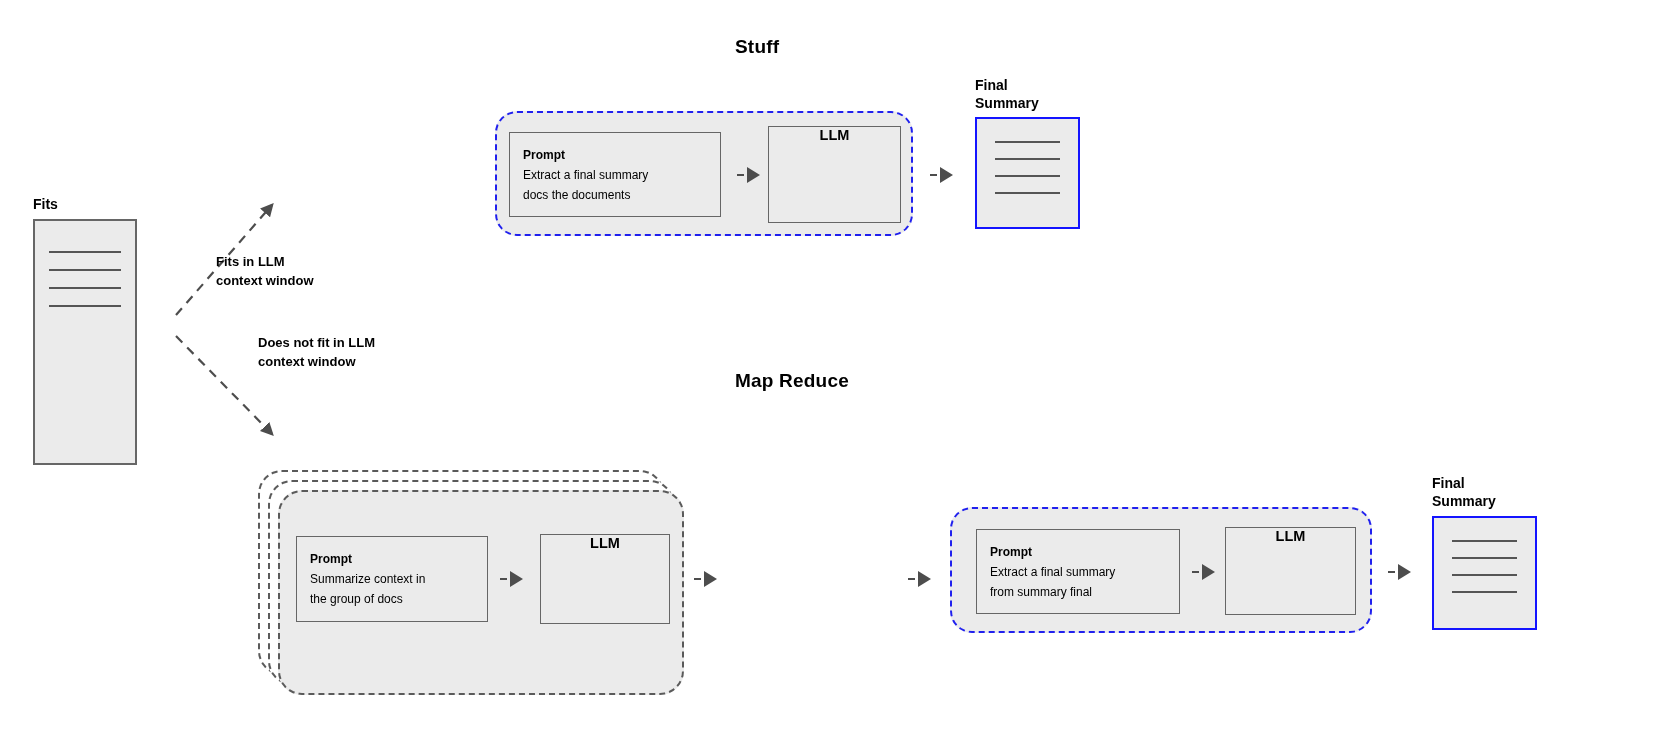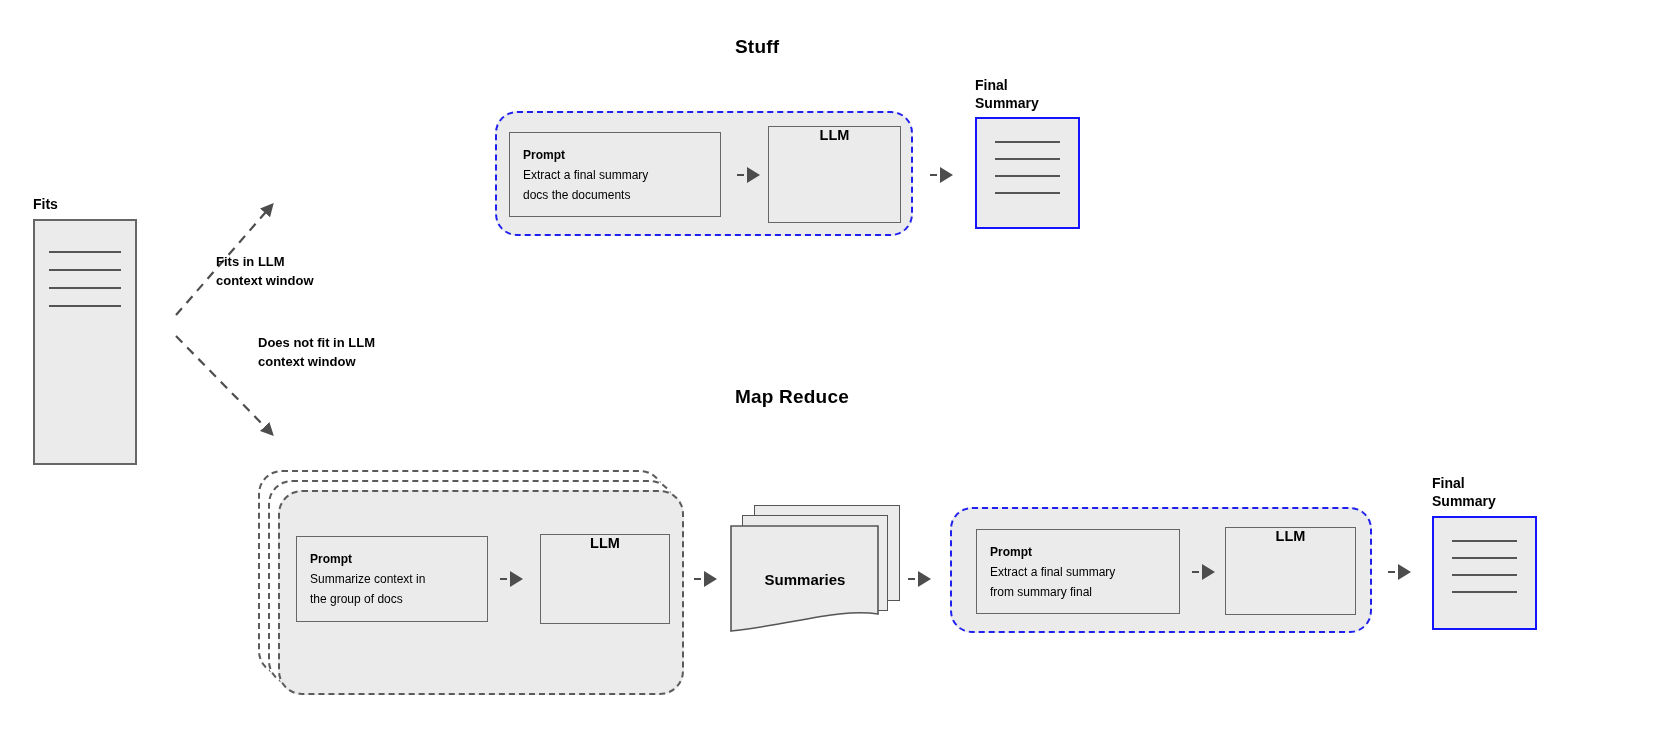--- a/index.html
+++ b/index.html
@@ -214,21 +214,21 @@
 
   <div class="abs doc-shape blue" style="left:975px; top:117px; width:105px; height:112px;">
     <div class="doc-lines" style="top:22px;">
       <div class="doc-line" style="width:65px; margin-bottom:15px;"></div>
       <div class="doc-line" style="width:65px; margin-bottom:15px;"></div>
       <div class="doc-line" style="width:65px; margin-bottom:15px;"></div>
       <div class="doc-line" style="width:65px;"></div>
     </div>
   </div>
 
-  <div class="abs section-title" style="left:735px; top:370px; width:200px;margin-top:16px;">Map Reduce</div>
+  <div class="abs section-title" style="left:735px; top:370px; width:200px;">Map Reduce</div>
 
   <div class="abs group-gray ghost" style="left:258px; top:470px; width:406px; height:205px;"></div>
   <div class="abs group-gray ghost" style="left:268px; top:480px; width:406px; height:205px;"></div>
 
   <div class="abs group-gray" style="left:278px; top:490px; width:406px; height:205px;"></div>
 
   <div class="abs plain-box prompt-box" style="left:296px; top:536px; width:192px; height:86px;">
     <div class="prompt-title">Prompt</div>
     <div class="prompt-body">Summarize context in</div>
     <div class="prompt-body">the group of docs</div>
@@ -243,28 +243,20 @@
   <div class="abs plain-box llm-box" style="left:540px; top:534px; width:130px; height:90px;">
     <span>LLM</span>
   </div>
 
   <div class="abs mini-arrow" style="left:694px; top:571px;">
     <div class="stub"></div>
       <div class="gap"></div>
       <div class="head"></div>
   </div>
 
-  <div class="abs" style="left:730px; top:505px; width:170px; height:130px;">
-    <div class="sum-sheet" style="left:24px; top:0px; width:146px; height:96px;"></div>
-    <div class="sum-sheet" style="left:12px; top:10px; width:146px; height:96px;"></div>
-    <svg style="position:absolute; left:0; top:20px;" width="152" height="110">
-      <path d="M1,1 L148,1 L148,89 C110,83 60,100 1,106 Z" fill="#ebebeb" stroke="#555555" stroke-width="1.6"></path>
-    </svg>
-    <div class="sum-label" style="left:0; width:150px; top:66px;">Summaries</div>
-  </div>
 
   <div class="abs mini-arrow" style="left:908px; top:571px;">
     <div class="stub"></div>
       <div class="gap"></div>
       <div class="head"></div>
   </div>
 
   <div class="abs group-blue" style="left:950px; top:507px; width:422px; height:126px;"></div>
 
   <div class="abs plain-box prompt-box" style="left:976px; top:529px; width:204px; height:85px;">

